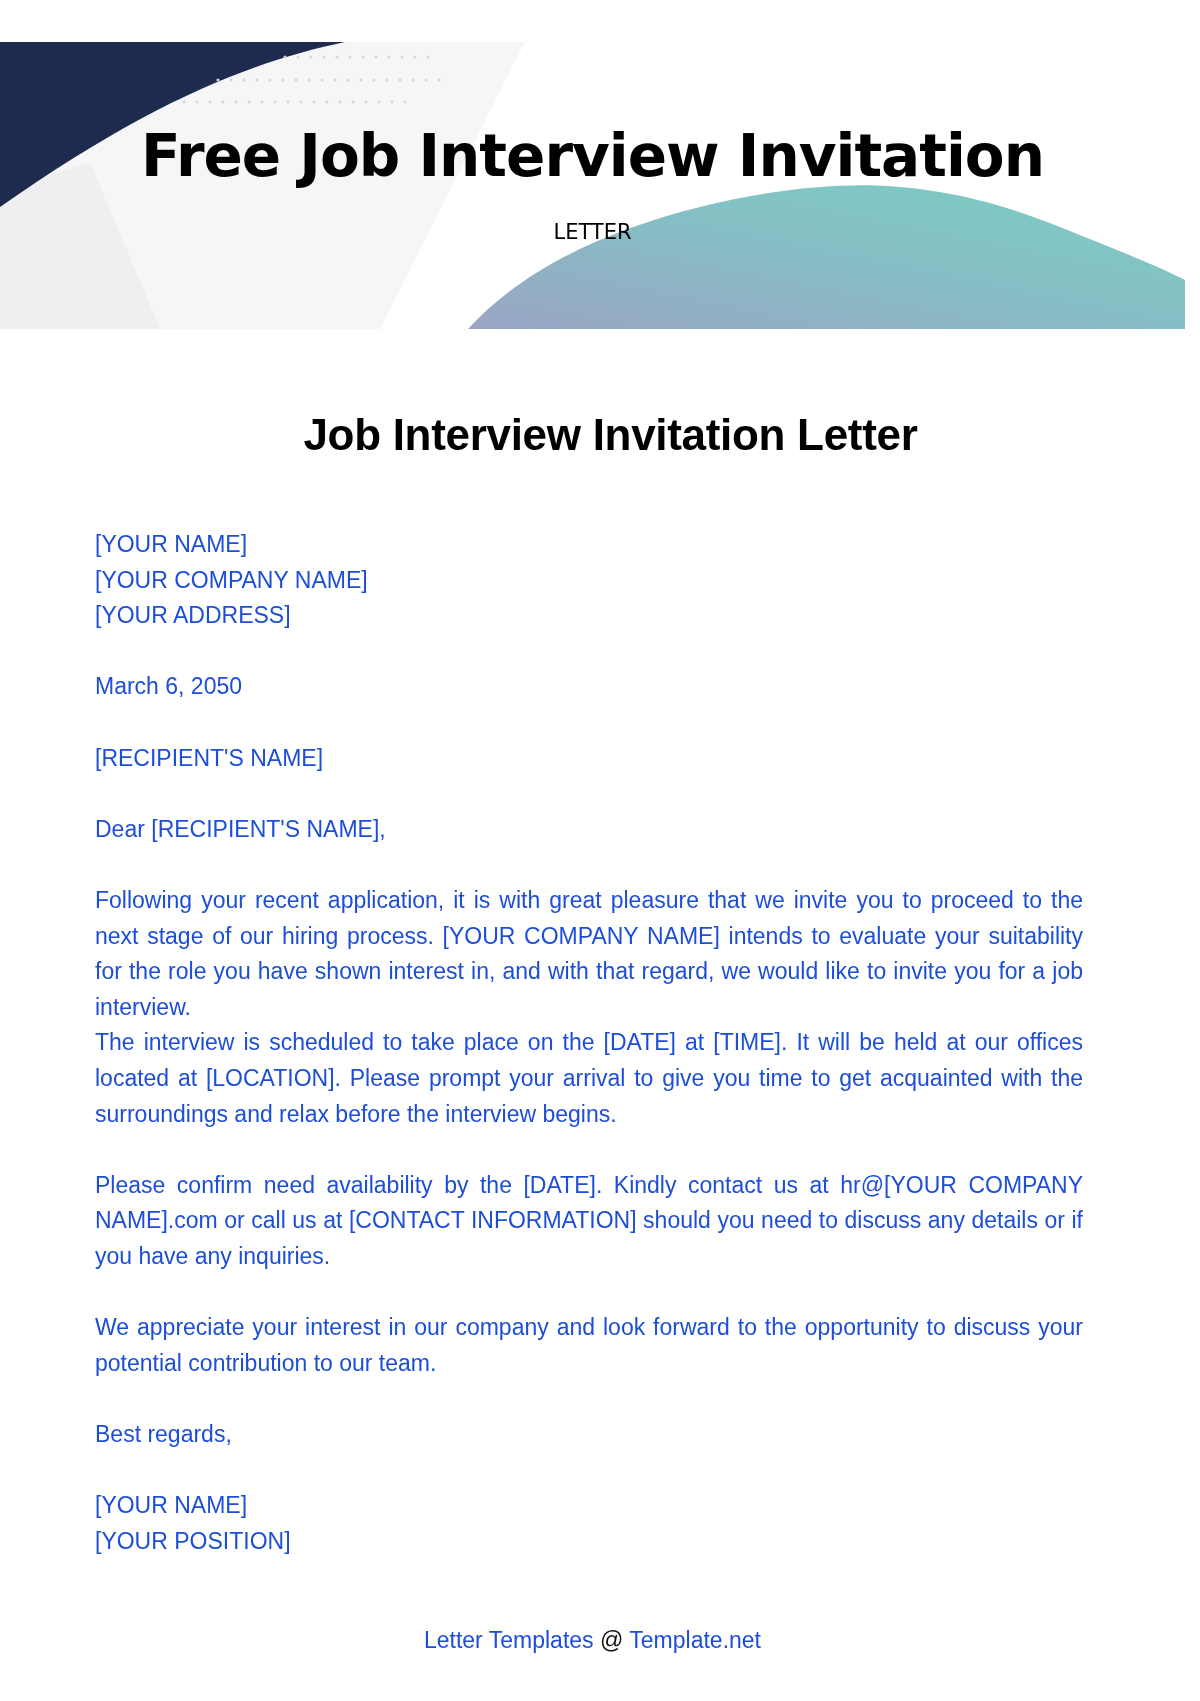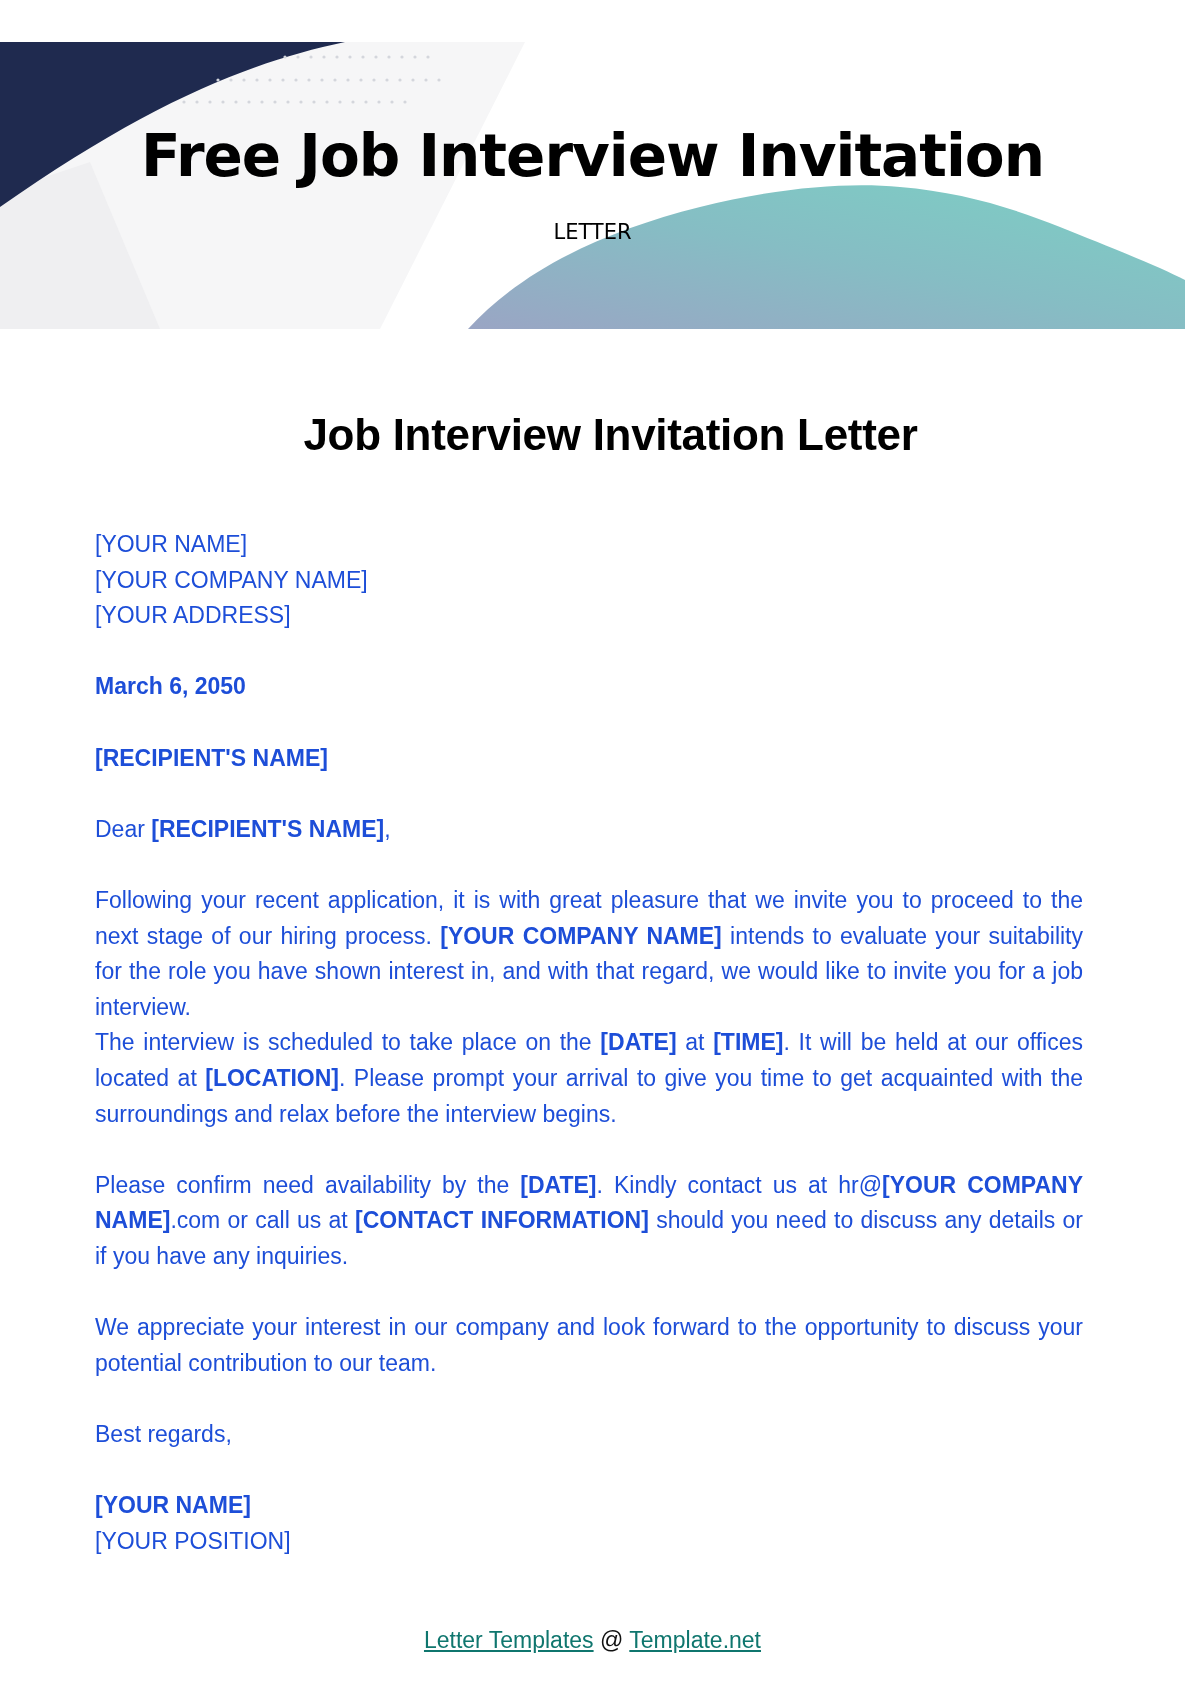--- a/index.html
+++ b/index.html
@@ -6,23 +6,23 @@
   body { width: 1200px; height: 1701px; position: relative; overflow: hidden; font-family: "Liberation Sans", sans-serif; color: #111; }
   .header { position: absolute; left: 0; top: 0; width: 1200px; height: 287px; overflow: hidden; background: #ffffff; margin-top: 42px; }
   .header svg { position: absolute; left: 0; top: 0; }
   .hdr-title { position: absolute; left: 0; width: 1185px; top: 80px; text-align: center; font-family: "DejaVu Sans", sans-serif; font-weight: bold; font-size: 58px; letter-spacing: -1px; color: #000; }
   .hdr-sub { position: absolute; left: 0; width: 1185px; top: 178px; text-align: center; font-family: "DejaVu Sans", sans-serif; font-weight: normal; font-size: 21px; color: #000; }
   .doc-title { position: absolute; left: 18px; width: 1185px; top: 410px; text-align: center; font-family: "Liberation Sans", sans-serif; font-weight: bold; font-size: 44px; color: #000; letter-spacing: -0.3px; }
   .body { position: absolute; left: 95px; top: 527px; width: 988px; font-size: 23px; line-height: 35.6px; color: #1d4ed8; }
   .body p { margin: 0; }
   .gap { height: 35.6px; }
   .justify { text-align: justify; }
-  b { font-weight: bold; }
+  b { font-weight: normal; }
   .footer { position: absolute; left: 0; width: 1185px; top: 1627px; text-align: center; font-size: 23px; color: #111; }
-  .footer a { color: #0f766e; text-decoration: underline; }
+  .footer a { color: #1d4ed8; }
 </style>
 </head>
 <body>
 
 <div class="header">
   <svg width="1200" height="287" viewBox="0 0 1200 287">
     <defs>
       <linearGradient id="tealGrad" x1="0" y1="1" x2="1" y2="0">
         <stop offset="0" stop-color="#9aa5c4"></stop>
         <stop offset="0.5" stop-color="#86bdc4"></stop>

